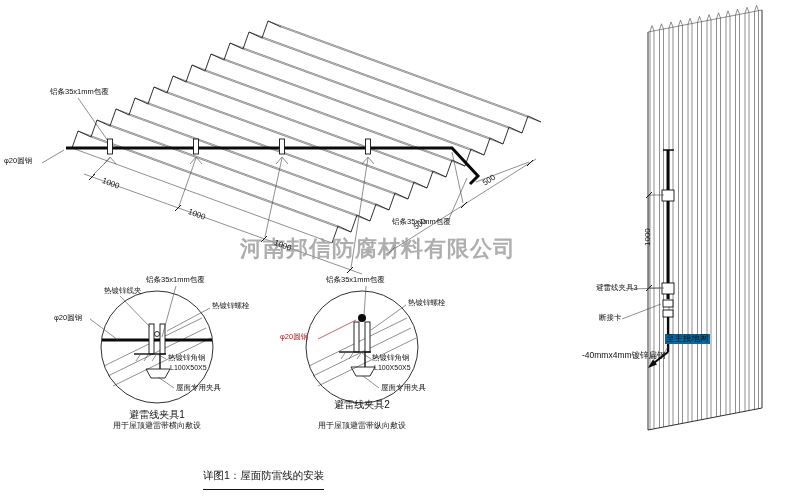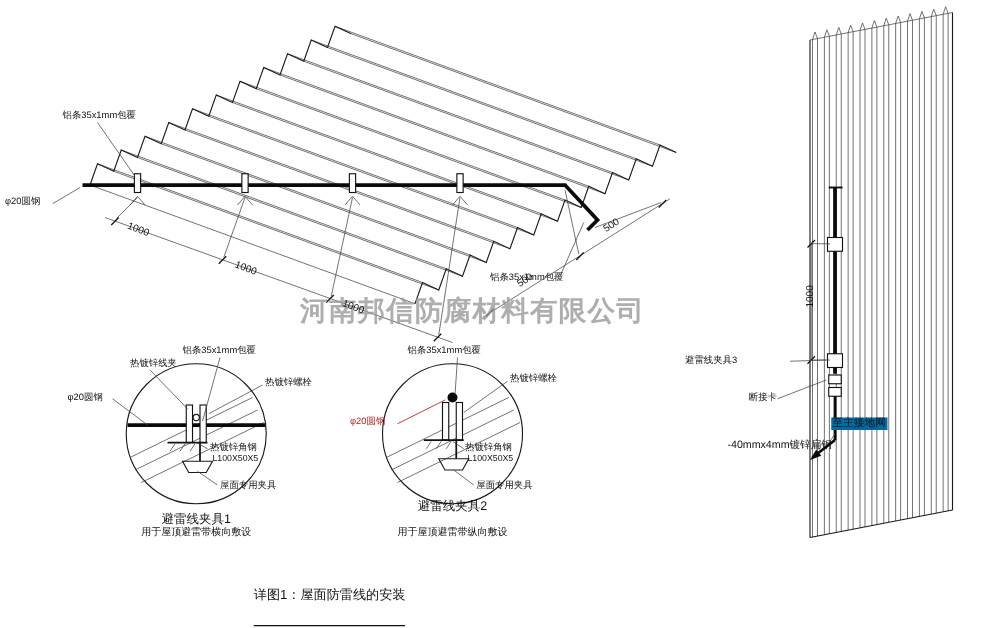--- a/index.html
+++ b/index.html
@@ -9,21 +9,21 @@
   .thin{stroke:#444;stroke-width:0.6;fill:none}
   .med{stroke:#1a1a1a;stroke-width:0.9;fill:none}
   .tick{stroke:#111;stroke-width:1}
   .part{fill:#fff;stroke:#111;stroke-width:0.9}
   .lbl{position:absolute;z-index:4;font-size:7.5px;line-height:1.15;color:#111;white-space:nowrap}
   .lbl.red{color:#b22222}
   .lbl.bg{background:#0369a1;padding:0 1px}
   .dim{position:absolute;z-index:4;font-size:8px;color:#111;white-space:nowrap;transform-origin:left top}
   .ctitle{position:absolute;z-index:4;font-size:10px;font-weight:normal;color:#111;white-space:nowrap;transform:translateX(-50%)}
   .csub{position:absolute;z-index:4;font-size:8px;font-weight:normal;color:#111;white-space:nowrap;transform:translateX(-50%)}
-  .caption{position:absolute;z-index:4;font-size:10.5px;color:#111;white-space:nowrap;border-bottom:1px solid #111;padding-bottom:17px}
+  .caption{position:absolute;z-index:4;font-size:10.5px;color:#111;white-space:nowrap;border-bottom:1px solid #111;padding-bottom:6px}
   .watermark{position:absolute;z-index:3;font-family:"Liberation Serif",serif;font-size:22px;font-weight:bold;color:#9a9a9c;letter-spacing:1px;opacity:.8;white-space:nowrap}
 </style>
 </head>
 <body>
 
 <div class="canvas">
 
   <svg width="800" height="502" viewBox="0 0 800 502">
 
     <g id="roof-lines">
@@ -233,19 +233,19 @@
   <div class="lbl" style="left:408px;top:299px">热镀锌螺栓</div>
   <div class="lbl red" style="left:280px;top:333px">φ20圆钢</div>
   <div class="lbl" style="left:372px;top:354px">热镀锌角钢</div>
   <div class="lbl" style="left:374px;top:364px;font-size:7px">L100X50X5</div>
   <div class="lbl" style="left:381px;top:384px">屋面专用夹具</div>
   <div class="ctitle" style="left:362px;top:398px">避雷线夹具2</div>
   <div class="csub" style="left:362px;top:420px">用于屋顶避雷带纵向敷设</div>
 
   <div class="caption" style="left:203px;top:469px">详图1：屋面防雷线的安装</div>
 
-  <div class="lbl" style="left:548px;top:284px">避雷线夹具3</div>
+  <div class="lbl" style="left:596px;top:284px">避雷线夹具3</div>
   <div class="lbl" style="left:599px;top:314px">断接卡</div>
   <div class="lbl bg" style="left:665px;top:334px;font-size:8.5px">至主接地网</div>
   <div class="lbl" style="left:582px;top:351px;font-size:8.5px">-40mmx4mm镀锌扁钢</div>
   <div class="dim" style="left:643px;top:246px;transform:rotate(-90deg)">1000</div>
 
 </div>
 
 </body></html>

